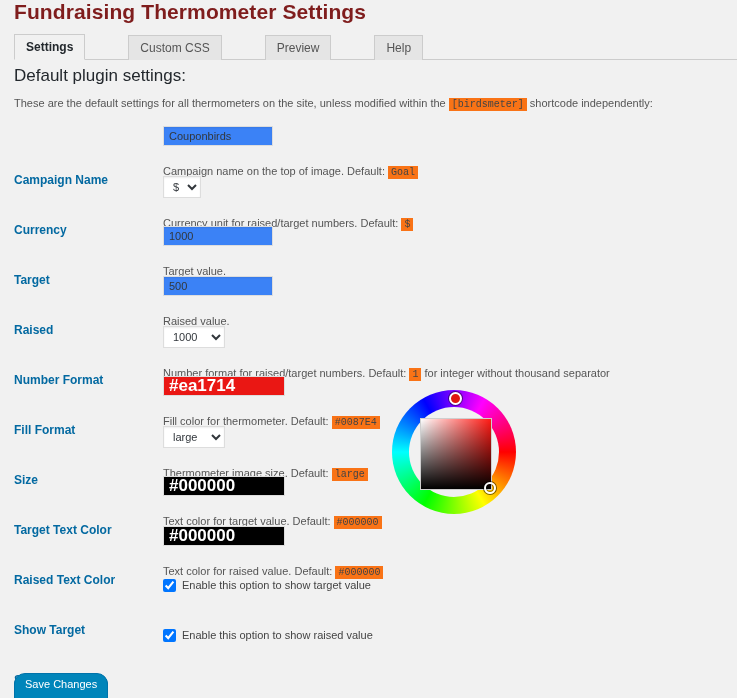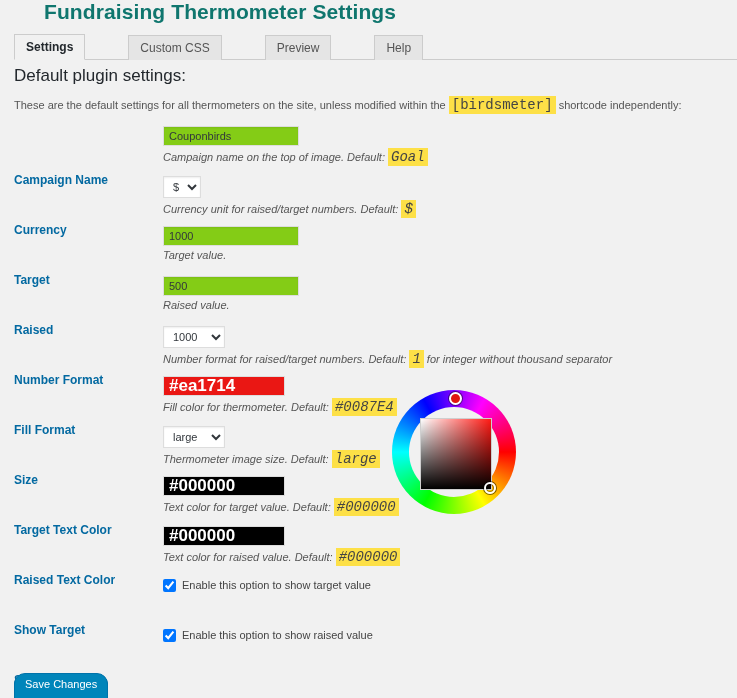--- a/index.html
+++ b/index.html
@@ -19,23 +19,22 @@
     position: relative;
     width: 737px;
     height: 698px;
   }
   .page-title {
     position: absolute;
     left: 14px;
     top: 0px;
     font-size: 21px;
     font-weight: bold;
-    color: #0f766e;
+    color: #7f1d1d;
     letter-spacing: 0.1px;
-    margin-left: 30px;
   }
   
   .tabs {
     position: absolute;
     left: 14px;
     top: 36px;
     height: 24px;
     display: flex;
     align-items: flex-end;
     border-bottom: 1px solid #ccc;
@@ -76,22 +75,22 @@
   .intro {
     position: absolute;
     left: 14px;
     top: 97px;
     font-size: 11px;
     color: #555;
     white-space: nowrap;
   }
   code.inline {
     font-family: "Liberation Mono", monospace;
-    background: #fde047;
-    font-size: 14px;
+    background: #f97316;
+    font-size: 10px;
     padding: 1px 3px;
     color: #444;
     text-align: right;
   }
   
   .form-table {
     position: absolute;
     left: 0px;
     top: 126px;
     width: 737px;
@@ -109,25 +108,25 @@
     color: #0369a1;
     white-space: nowrap;
     margin-top: 41px;
   }
   .row .field {
     position: absolute;
     left: 163px;
     top: 0px;
   }
   input.text {
-    width: 136px;
+    width: 110px;
     height: 20px;
     box-sizing: border-box;
     border: 1px solid #ddd;
-    background: #84cc16;
+    background: #3b82f6;
     font-family: "Liberation Sans", sans-serif;
     font-size: 11px;
     color: #32373c;
     padding: 2px 5px;
     border-radius: 0;
     box-shadow: inset 0 1px 2px rgba(0,0,0,0.07);
     outline: none;
   }
   input.colorfield {
     width: 122px;
@@ -150,25 +149,24 @@
     font-size: 11px;
     color: #32373c;
     padding: 1px 2px 1px 5px;
     border-radius: 0;
     box-shadow: inset 0 1px 2px rgba(0,0,0,0.07);
     outline: none;
   }
   select.sel.small { width: 38px; }
   select.sel.medium { width: 62px; }
   .desc {
-    margin-top: 3px;
+    margin-top: 19px;
     font-size: 11px;
     color: #555;
     white-space: nowrap;
-    font-style: italic;
   }
   .cb-line {
     display: flex;
     align-items: flex-start;
     padding-top: 3px;
   }
   input.cb {
     width: 13px;
     height: 13px;
     margin: 0 6px 0 0;

